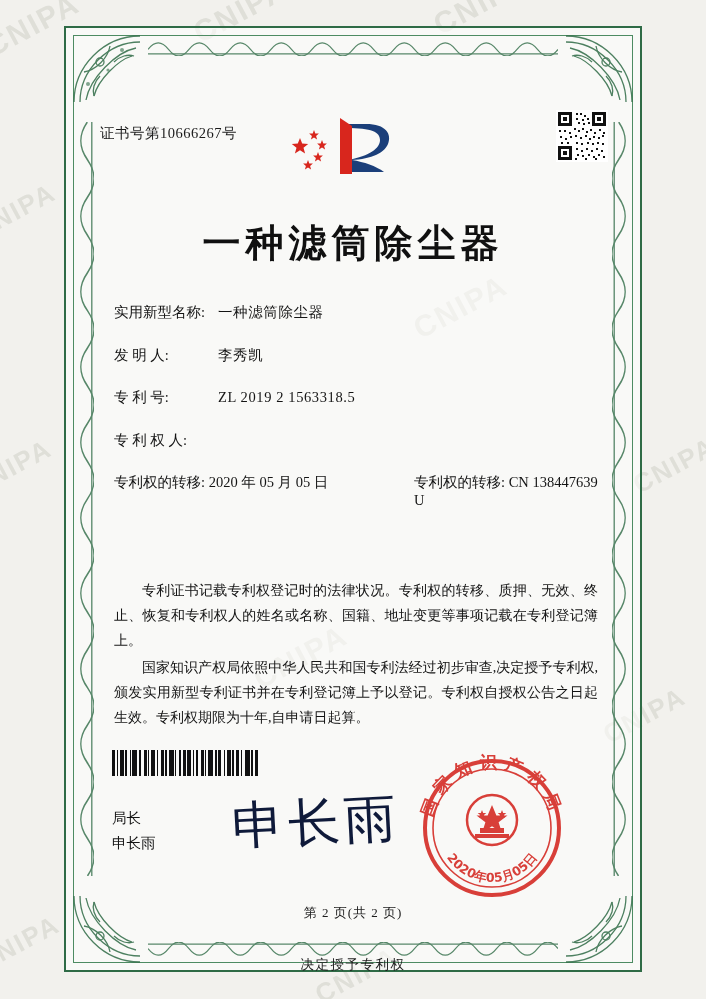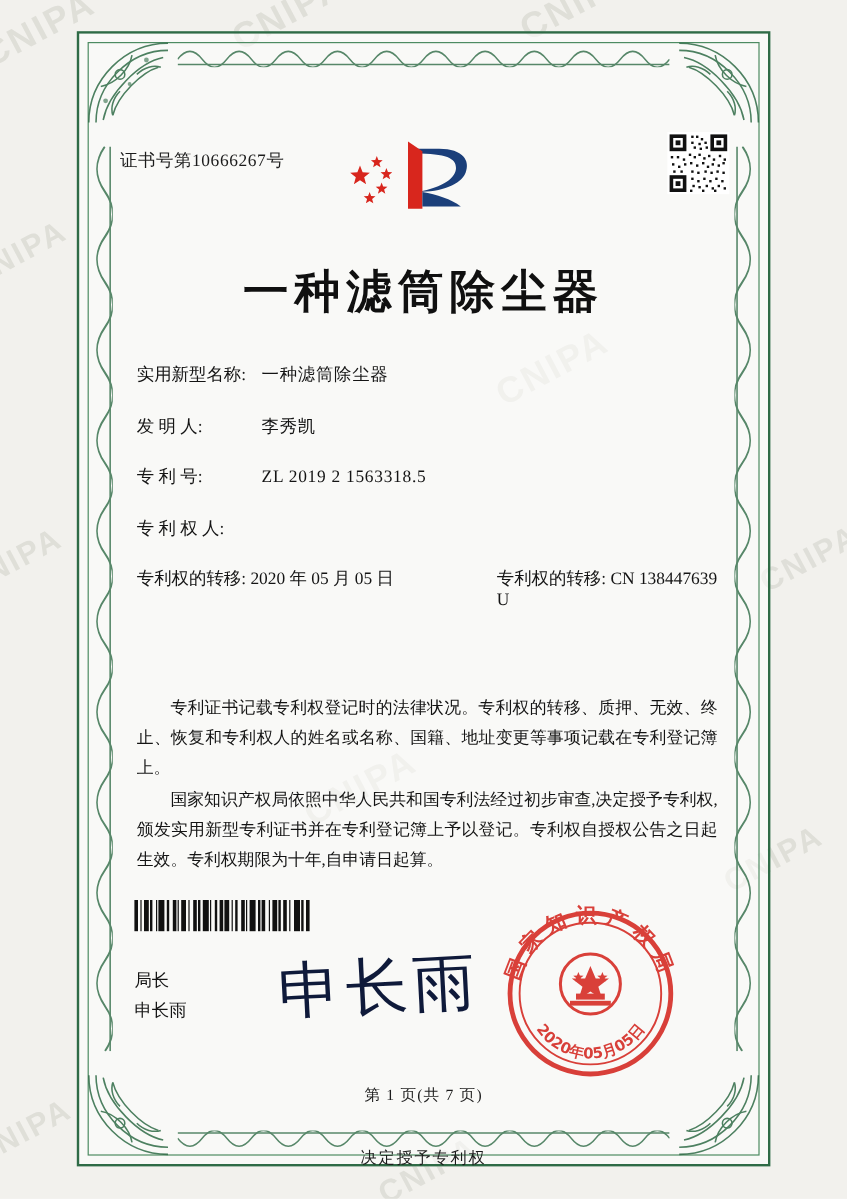--- a/index.html
+++ b/index.html
@@ -565,17 +565,17 @@
           <text font-family="'DejaVu Serif', serif" font-size="17" font-weight="bold" fill="#d4261f" letter-spacing="7">
             <textPath href="#sealArcTop" startOffset="50%" text-anchor="middle">国家知识产权局</textPath>
           </text>
           <text font-family="'DejaVu Sans', sans-serif" font-size="12.5" font-weight="bold" fill="#d4261f" letter-spacing="0">
             <textPath href="#sealArcBottom" startOffset="50%" text-anchor="middle">2020年05月05日</textPath>
           </text>
         </g>
       </svg>
     </div>
 
-    <div class="page-foot">第 1 页(共 7 页)</div>
+    <div class="page-foot">第 2 页(共 2 页)</div>
   </div>
 </div>
 
 <div class="outside-note">决定授予专利权</div>
 
 </body></html>

